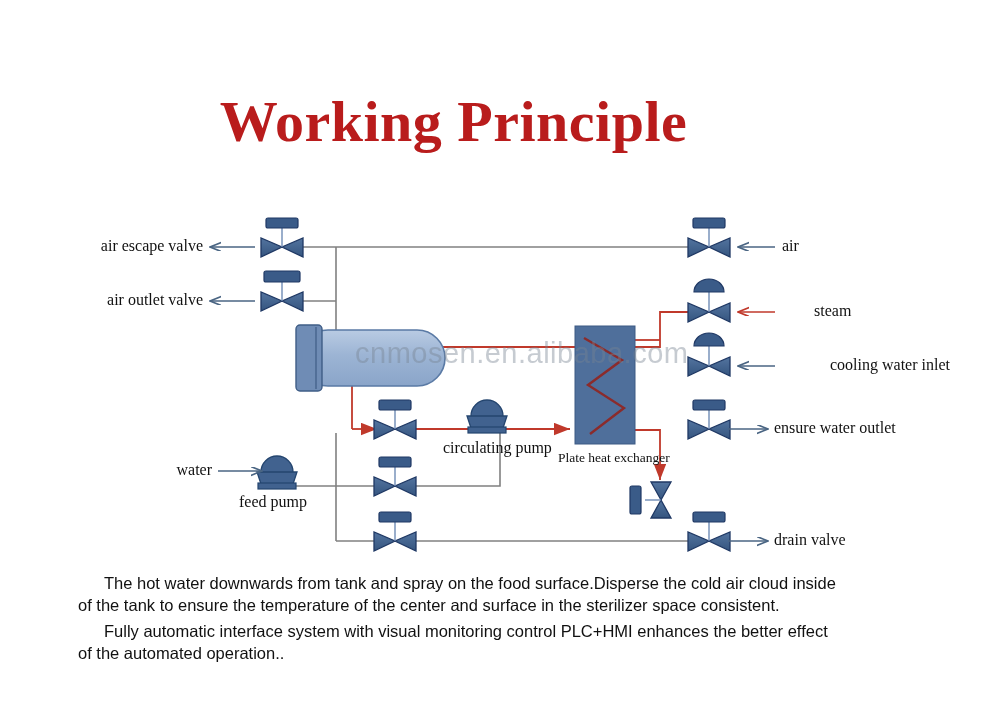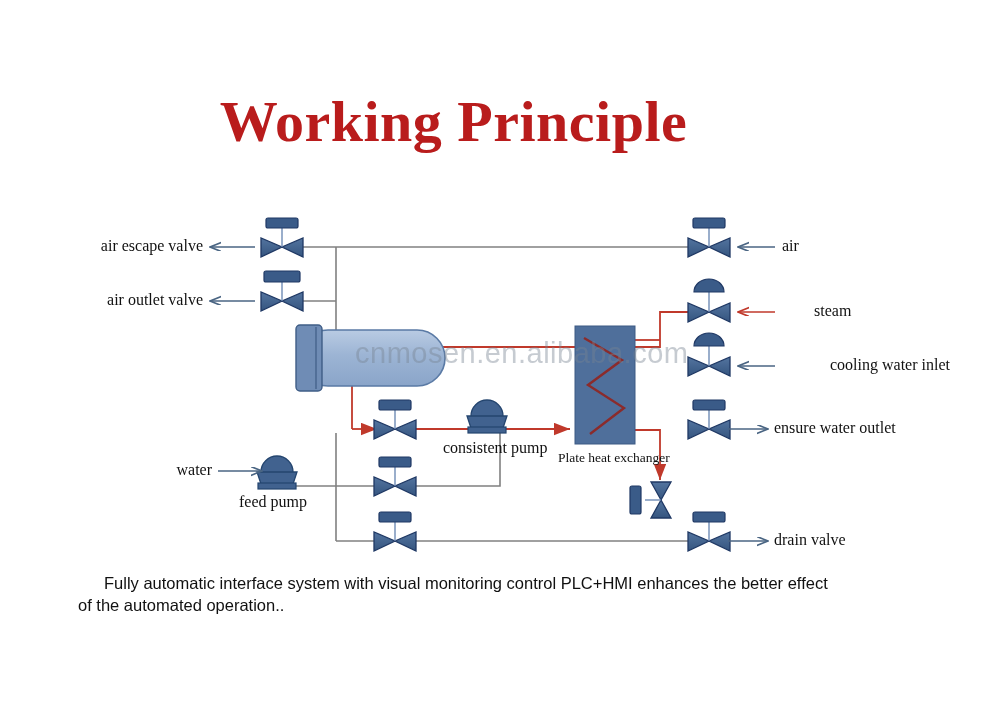--- a/index.html
+++ b/index.html
@@ -239,26 +239,30 @@
     <div class="lbl r" style="left:0px; top:111px; width:203px;">air outlet valve</div>
     <div class="lbl r" style="left:0px; top:281px; width:212px;">water</div>
 
     <div class="lbl" style="left:782px; top:57px;text-align:right;">air</div>
     <div class="lbl" style="left:782px; top:122px;margin-left:32px;">steam</div>
     <div class="lbl" style="left:782px; top:176px;margin-left:48px;">cooling water inlet</div>
     <div class="lbl" style="left:774px; top:239px;">ensure water outlet</div>
     <div class="lbl" style="left:774px; top:351px;">drain valve</div>
 
     <div class="lbl" style="left:239px; top:313px;">feed pump</div>
-    <div class="lbl" style="left:443px; top:259px;">consistent pump</div>
+    <div class="lbl" style="left:443px; top:259px;">circulating pump</div>
     <div class="lbl" style="left:558px; top:270px; font-size:13.5px;">Plate heat exchanger</div>
   </div>
 
   <div id="watermark">cnmosen.en.alibaba.com</div>
 
   <div id="caption">
+    <p>
+      <span class="ind">The hot water downwards from tank and spray on the food surface.Disperse the cold air cloud inside</span><br>
+      <span>of the tank to ensure the temperature of the center and surface in the sterilizer space consistent.</span>
+    </p>
     <p>
       <span class="ind">Fully automatic interface system with visual monitoring control PLC+HMI enhances the better effect</span><br>
       <span>of the automated operation..</span>
     </p>
   </div>
 
 </div>
 
 </body></html>

